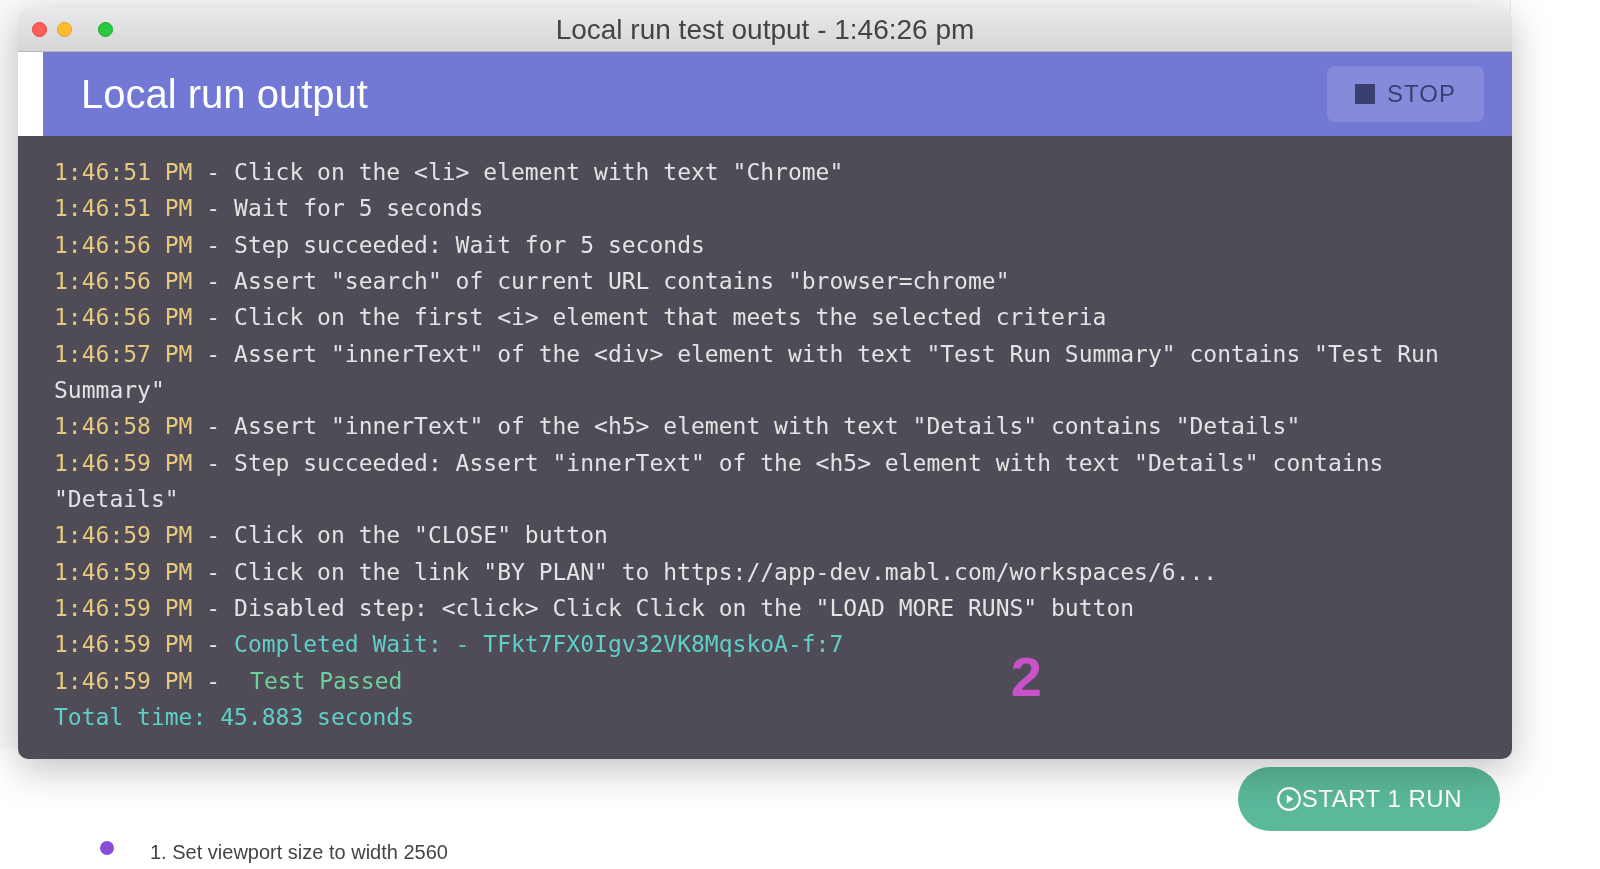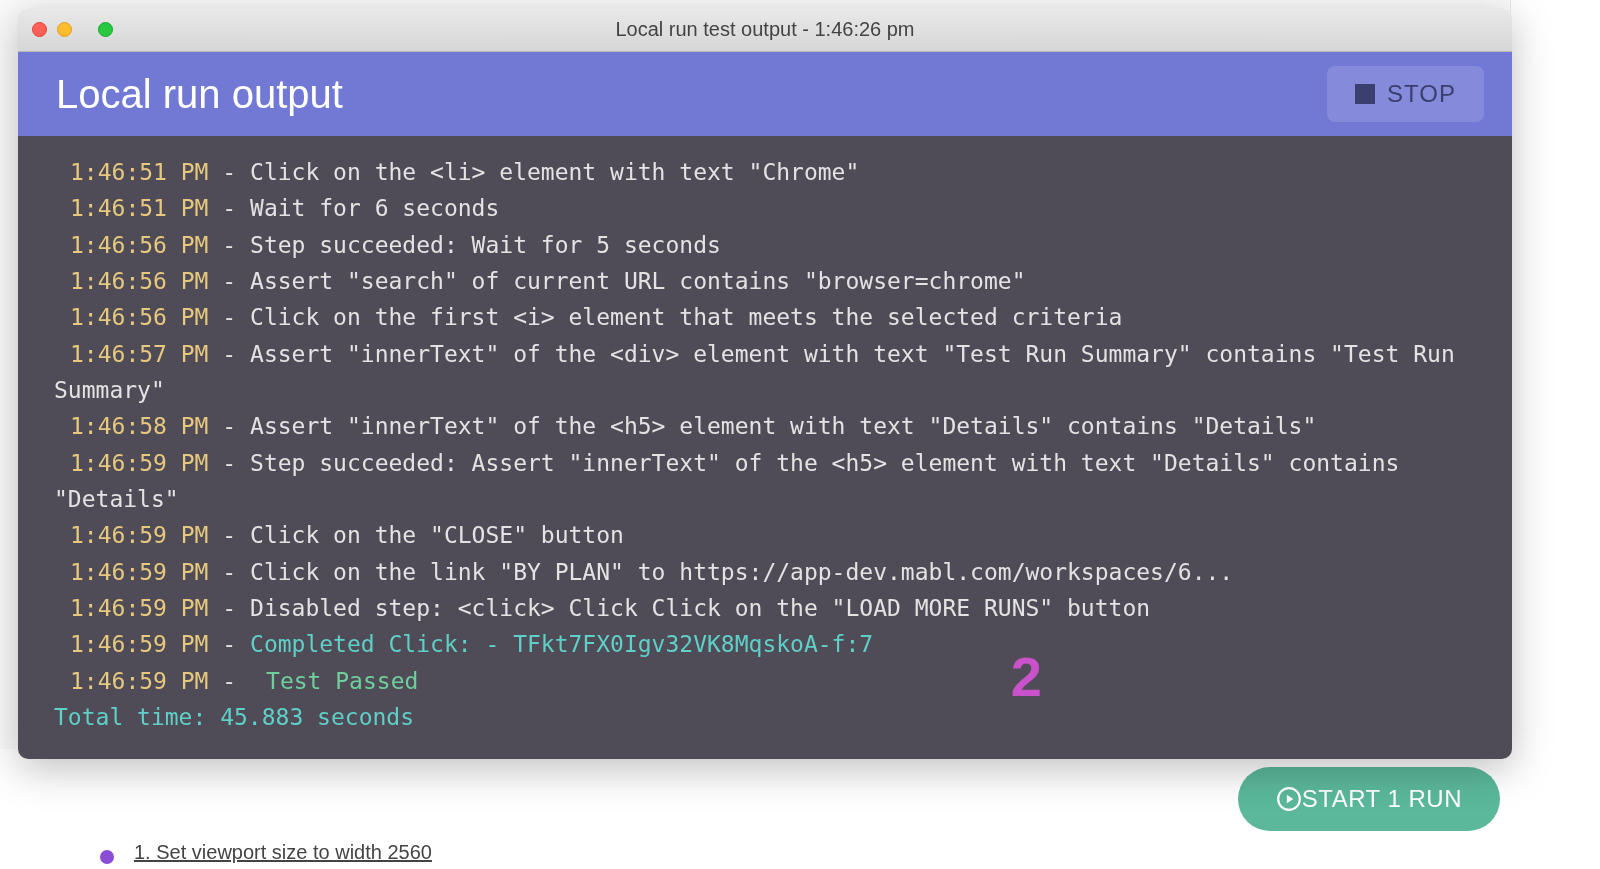--- a/index.html
+++ b/index.html
@@ -31,25 +31,24 @@
     right: 0;
     bottom: 0;
     height: 120px;
     background: #ffffff;
   }
   .backdrop-row {
     position: absolute;
     left: 60px;
     bottom: 5px;
     display: flex;
-    align-items: flex-end;
-    gap: 20px;
+    align-items: flex-start;
+    gap: 36px;
     color: #444;
     font-size: 20px;
-    text-decoration: underline;
   }
   .purple-dot {
     width: 14px;
     height: 14px;
     border-radius: 50%;
     background: #8a4dd6;
     margin-left: 40px;
   }
   .start-run-button {
     position: absolute;
@@ -96,31 +95,32 @@
   .traffic-lights .dot {
     width: 15px;
     height: 15px;
     border-radius: 50%;
   }
   .dot.red { background: #ff5f57; border: 1px solid #e34037; }
   .dot.yellow { background: #ffbd2e; border: 1px solid #dfa022; }
   .dot.green { background: #28c940; border: 1px solid #1da530; }
   .titlebar-title {
     margin: 0 auto;
-    font-size: 20px;
+    font-size: 28px;
     color: #444;
   }
 
   .modal-header {
     background: #7179d4;
     height: 84px;
     display: flex;
     align-items: center;
     justify-content: space-between;
     padding: 0 28px 0 38px;
+    margin-left: 25px;
   }
   .modal-header h1 {
     color: #ffffff;
     font-size: 40px;
     font-weight: 400;
   }
   .stop-button {
     background: rgba(255,255,255,0.14);
     color: #3b3f6f;
     font-size: 24px;
@@ -143,21 +143,21 @@
   .console {
     background: #504c57;
     color: #e3e3e3;
     font-family: "SFMono-Regular", "Menlo", "Consolas", monospace;
     font-size: 23px;
     line-height: 1.58;
     padding: 18px 36px 24px 36px;
     position: relative;
   }
   .log-line { white-space: pre-wrap; word-break: break-word; }
-  .ts { color: #e6c97e; margin-left: 16px; }
+  .ts { color: #e6c97e; }
   .sep { color: #e3e3e3; }
   .msg { color: #e3e3e3; }
   .cyan { color: #5fd0c7; }
   .green { color: #6fcf9d; margin-left: 16px; }
   .total { color: #5fd0c7; }
 
   .annotation-2 {
     position: absolute;
     color: #c951c9;
     font-size: 56px;
@@ -201,29 +201,29 @@
     <h1>Local run output</h1>
     <button class="stop-button">
       <span class="square"></span>
       <span>STOP</span>
     </button>
   </div>
 
   <div class="console">
     <div id="log-lines">
         <div class="log-line"><span class="ts">1:46:51 PM</span><span class="sep"> - </span><span class="msg">Click on the &lt;li&gt; element with text "Chrome"</span></div>
-        <div class="log-line"><span class="ts">1:46:51 PM</span><span class="sep"> - </span><span class="msg">Wait for 6 seconds</span></div>
+        <div class="log-line"><span class="ts">1:46:51 PM</span><span class="sep"> - </span><span class="msg">Wait for 5 seconds</span></div>
         <div class="log-line"><span class="ts">1:46:56 PM</span><span class="sep"> - </span><span class="msg">Step succeeded: Wait for 5 seconds</span></div>
         <div class="log-line"><span class="ts">1:46:56 PM</span><span class="sep"> - </span><span class="msg">Assert "search" of current URL contains "browser=chrome"</span></div>
         <div class="log-line"><span class="ts">1:46:56 PM</span><span class="sep"> - </span><span class="msg">Click on the first &lt;i&gt; element that meets the selected criteria</span></div>
         <div class="log-line"><span class="ts">1:46:57 PM</span><span class="sep"> - </span><span class="msg">Assert "innerText" of the &lt;div&gt; element with text "Test Run Summary" contains "Test Run Summary"</span></div>
         <div class="log-line"><span class="ts">1:46:58 PM</span><span class="sep"> - </span><span class="msg">Assert "innerText" of the &lt;h5&gt; element with text "Details" contains "Details"</span></div>
         <div class="log-line"><span class="ts">1:46:59 PM</span><span class="sep"> - </span><span class="msg">Step succeeded: Assert "innerText" of the &lt;h5&gt; element with text "Details" contains "Details"</span></div>
         <div class="log-line"><span class="ts">1:46:59 PM</span><span class="sep"> - </span><span class="msg">Click on the "CLOSE" button</span></div>
         <div class="log-line"><span class="ts">1:46:59 PM</span><span class="sep"> - </span><span class="msg">Click on the link "BY PLAN" to https://app-dev.mabl.com/workspaces/6...</span></div>
         <div class="log-line"><span class="ts">1:46:59 PM</span><span class="sep"> - </span><span class="msg">Disabled step: &lt;click&gt; Click Click on the "LOAD MORE RUNS" button</span></div>
-        <div class="log-line"><span class="ts">1:46:59 PM</span><span class="sep"> - </span><span class="cyan">Completed Click: - TFkt7FX0Igv32VK8MqskoA-f:7</span></div>
+        <div class="log-line"><span class="ts">1:46:59 PM</span><span class="sep"> - </span><span class="cyan">Completed Wait: - TFkt7FX0Igv32VK8MqskoA-f:7</span></div>
         <div class="log-line"><span class="ts">1:46:59 PM</span><span class="sep"> - </span><span class="green">Test Passed</span></div>
       </div>
     <div class="log-line total">Total time: 45.883 seconds</div>
     <div class="annotation-2">2</div>
   </div>
 </div>
 
 </body></html>

